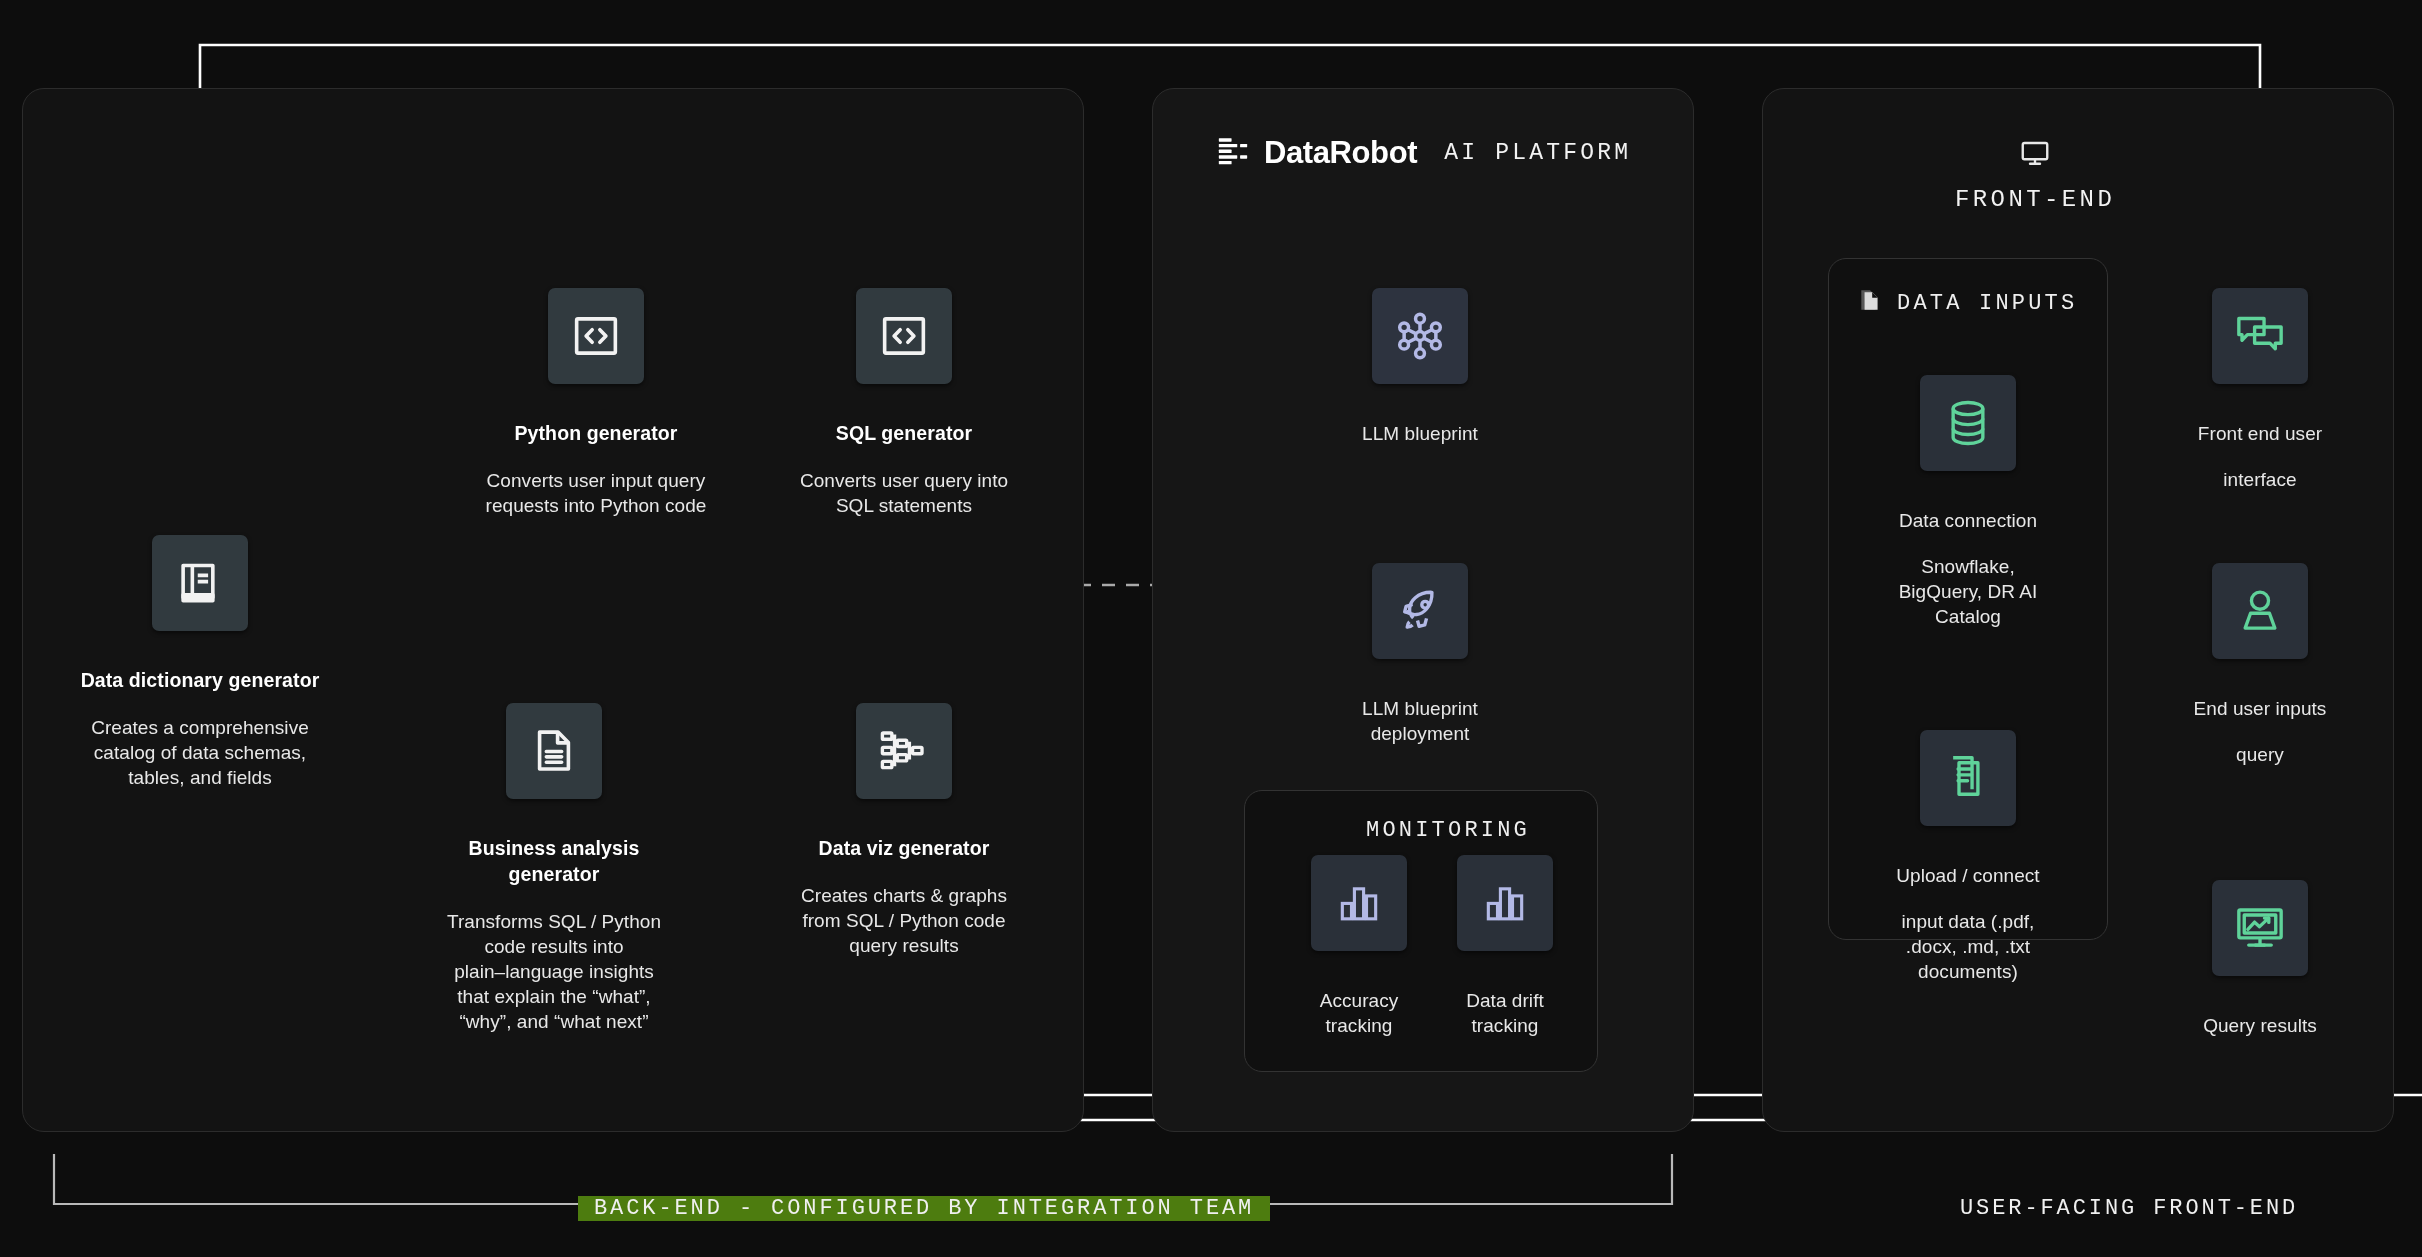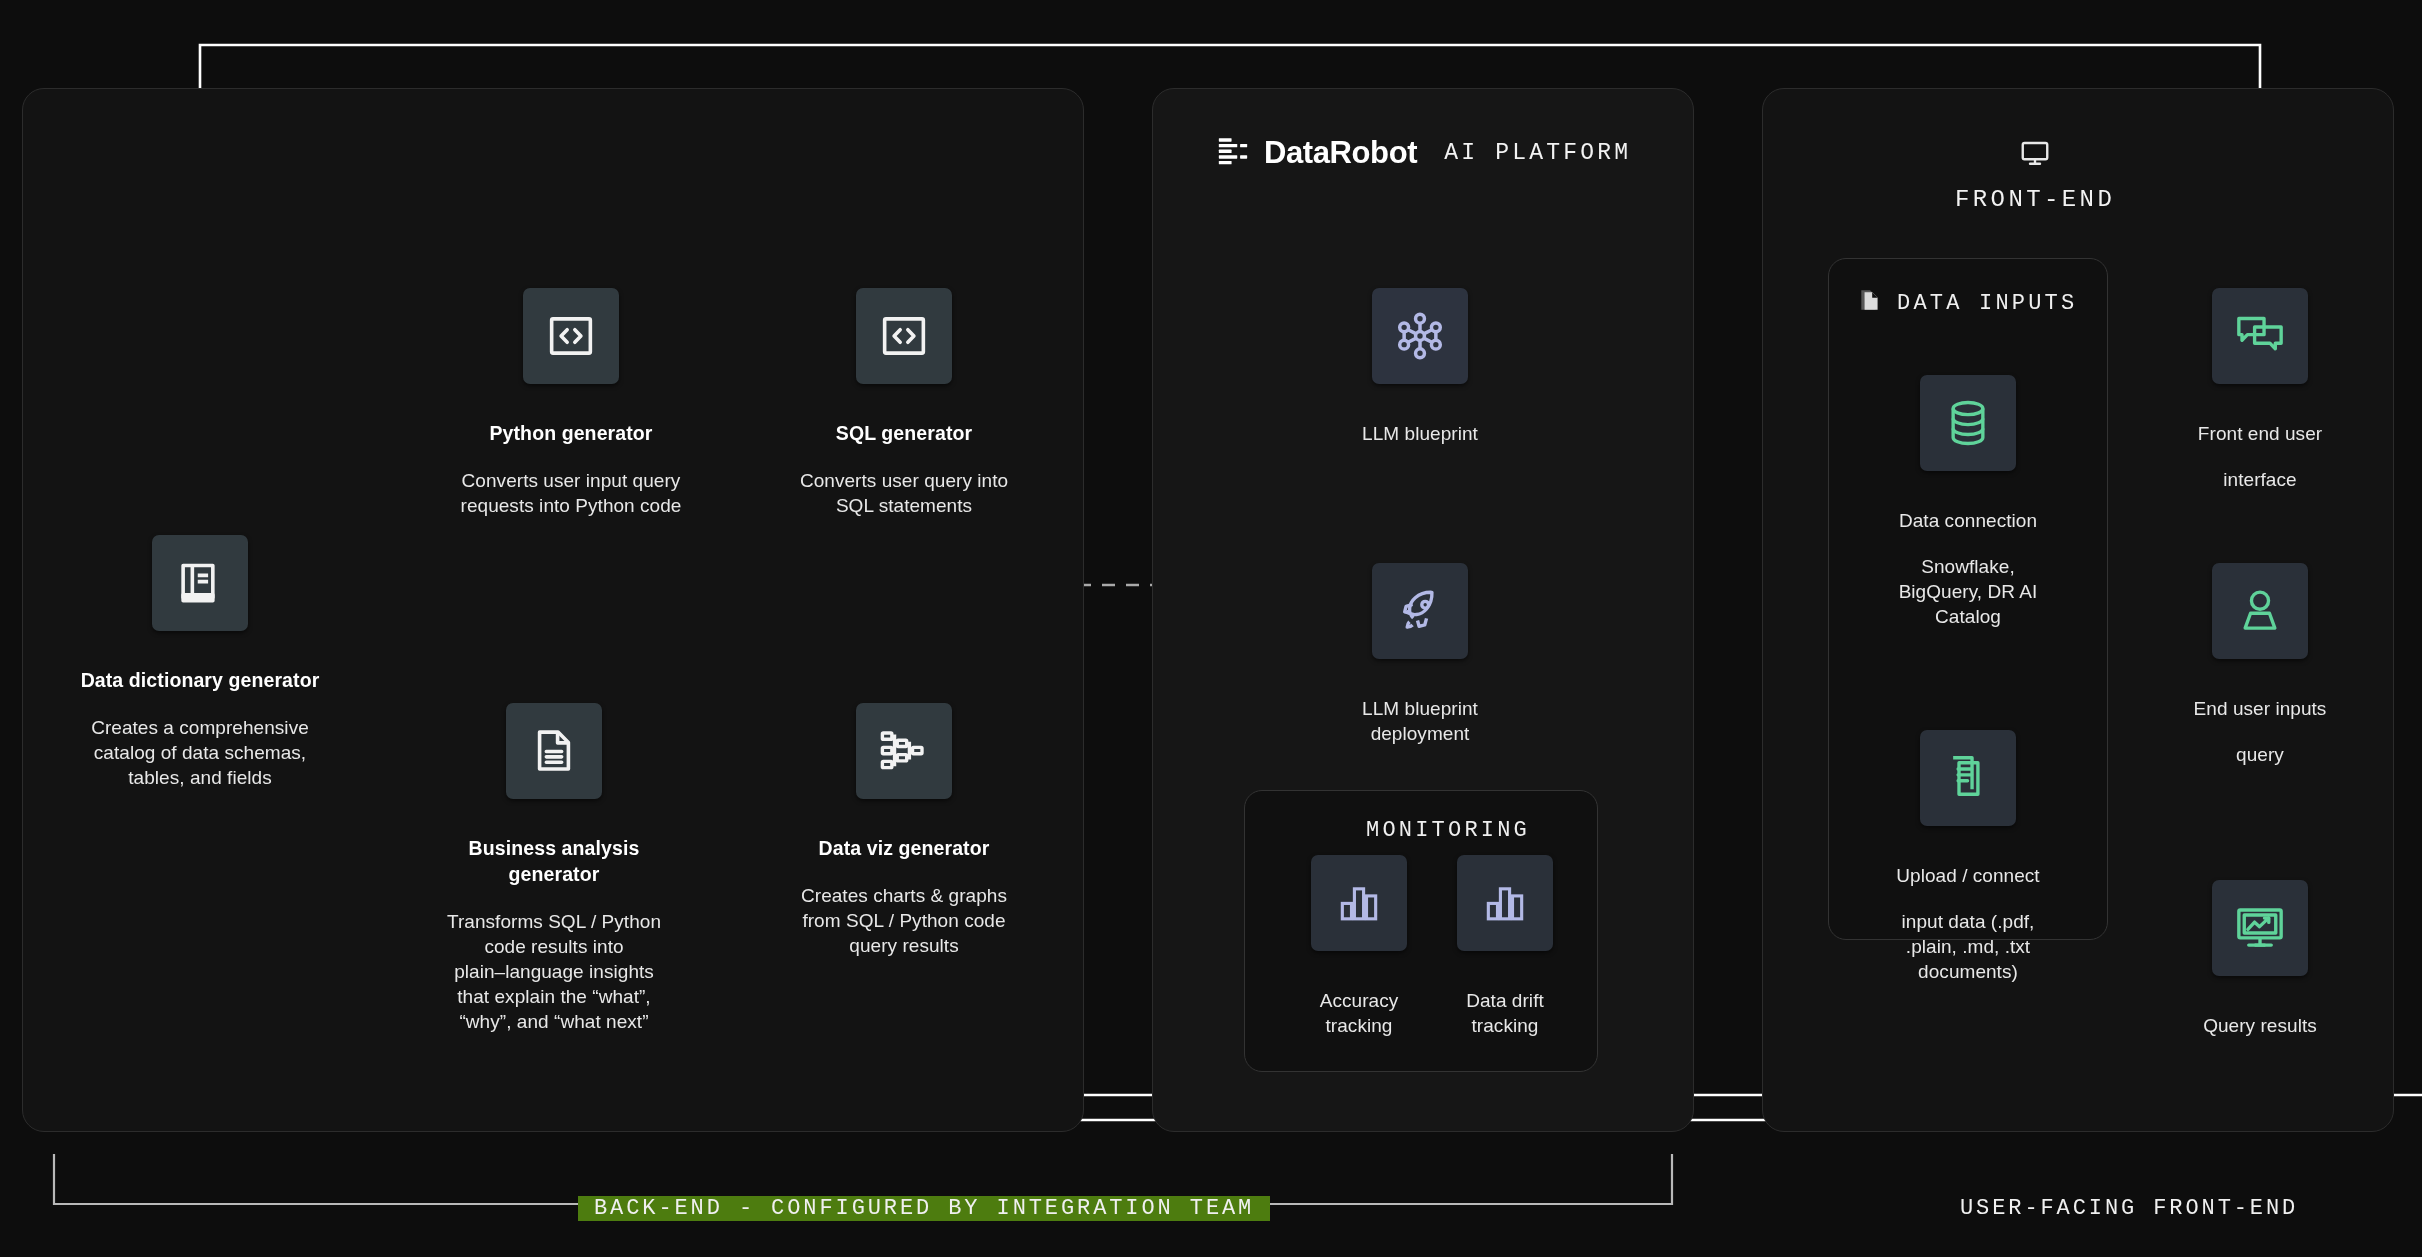--- a/index.html
+++ b/index.html
@@ -215,21 +215,21 @@
       </svg>
     </div>
     <div class="lbl">
       <span class="t">Data dictionary generator</span>
       <span class="d">Creates a comprehensive
 catalog of data schemas,
 tables, and fields</span>
     </div>
   </div>
 
-  <div class="node" style="left:432px;top:288px;width:278px;">
+  <div class="node" style="left:457px;top:288px;width:278px;">
     <div class="tile">
       <svg width="54" height="54" viewBox="0 0 24 24" fill="none" stroke="#f2f2f2" stroke-width="1.6">
         <rect x="3.4" y="4.4" width="17.2" height="15.2" rx="0.6"></rect>
         <path d="M10.3 9.2 7.6 12l2.7 2.8M13.7 9.2 16.4 12l-2.7 2.8" stroke-linecap="round" stroke-linejoin="round"></path>
       </svg>
     </div>
     <div class="lbl">
       <span class="t">Python generator</span>
       <span class="d">Converts user input query
 requests into Python code</span>
@@ -372,21 +372,21 @@
     <div class="tile dkblue">
       <svg width="54" height="54" viewBox="0 0 24 24" fill="none" stroke="#5fd39a" stroke-width="1.5" stroke-linejoin="round">
         <path d="M8.0 5.2h8.4v14.0H8.0z"></path>
         <path d="M5.4 3.0h8.4v14.0"></path>
         <path d="M7.6 8.0h6.0M7.6 10.6h6.0M7.6 13.2h4.2" stroke-linecap="round"></path>
       </svg>
     </div>
     <div class="lbl plain">
       <span class="d">Upload / connect</span>
       <span class="d">input data (.pdf,
-.plain, .md, .txt
+.docx, .md, .txt
 documents)</span>
     </div>
   </div>
 
   <div class="node" style="left:2152px;top:288px;width:216px;">
     <div class="tile dkblue">
       <svg width="54" height="54" viewBox="0 0 24 24" fill="none" stroke="#5fd39a" stroke-width="1.5" stroke-linejoin="round">
         <path d="M2.6 4.2h11.2v7.2H6.4l-2.4 2.5v-2.5H2.6z"></path>
         <path d="M9.6 8.0h11.8v7.2h-2.6v2.5l-2.4-2.5H9.6z"></path>
       </svg>

